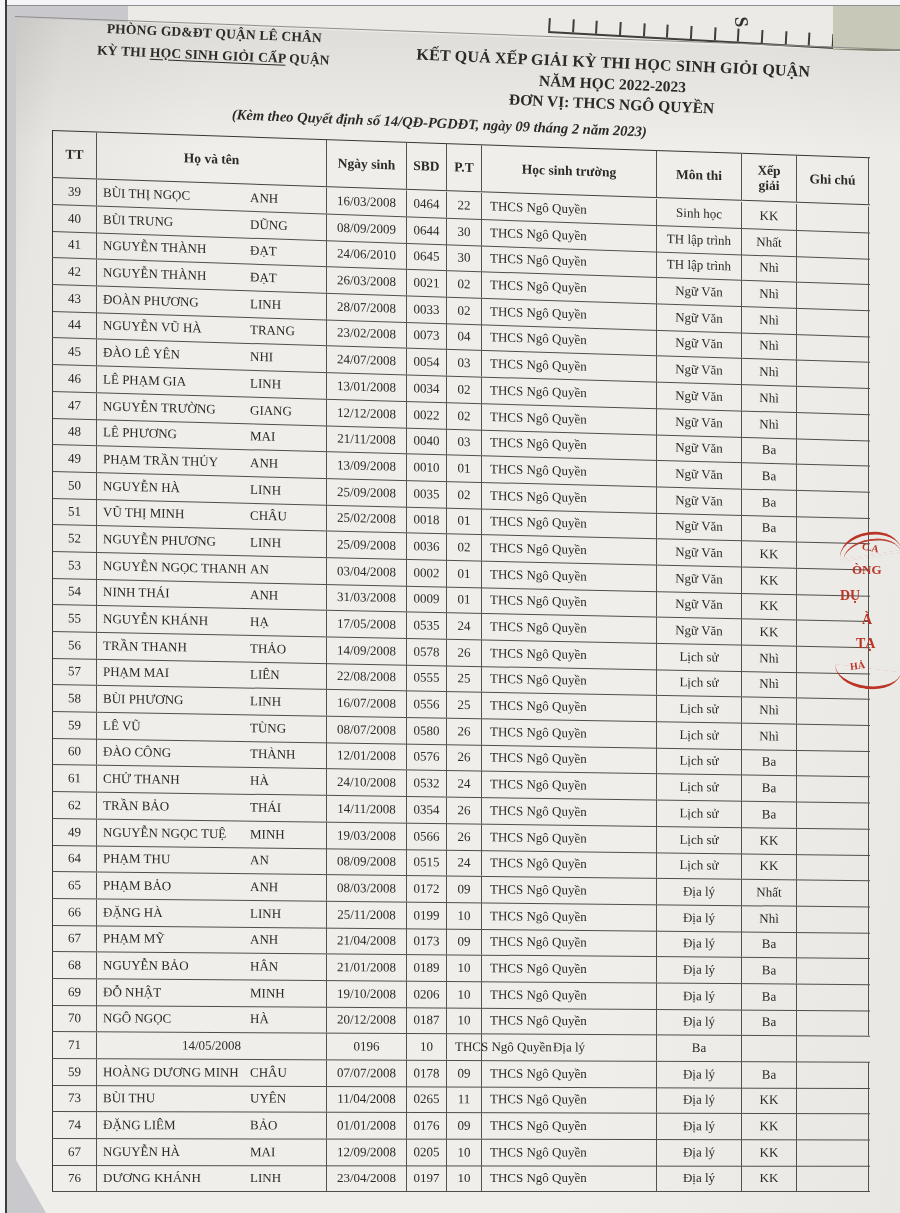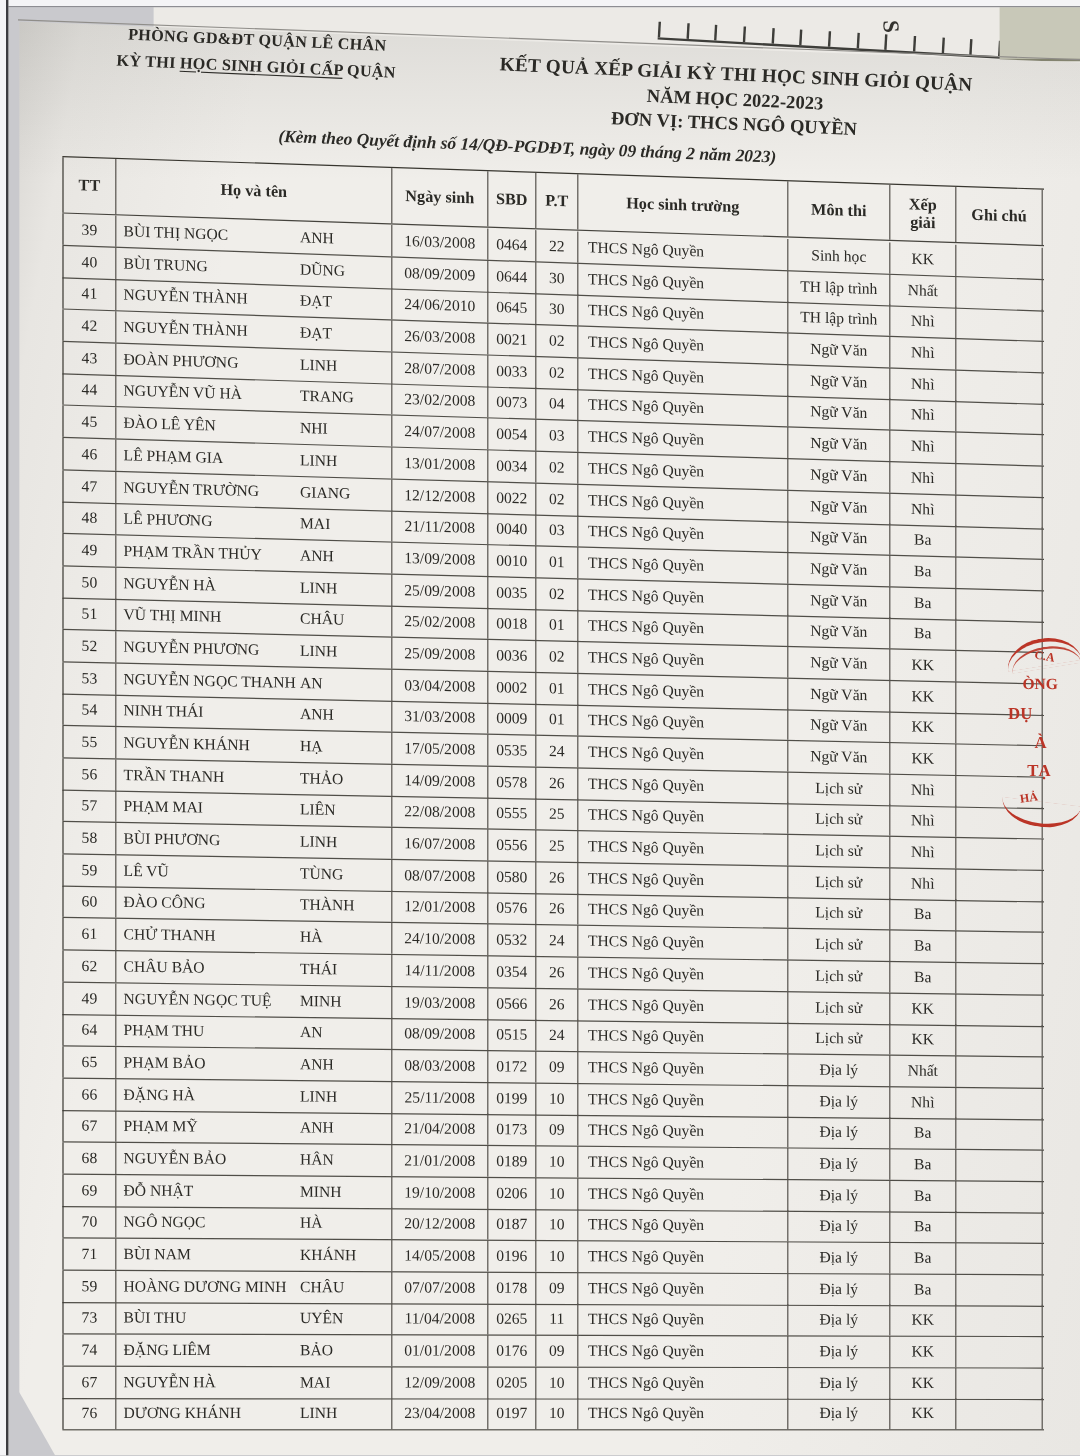--- a/index.html
+++ b/index.html
@@ -443,21 +443,21 @@
         <div class="cell c-sbd">0532</div>
         <div class="cell c-pt">24</div>
         <div class="cell c-truong">THCS Ngô Quyền</div>
         <div class="cell c-mon">Lịch sử</div>
         <div class="cell c-giai">Ba</div>
         <div class="cell c-ghichu"></div>
       </div>
       <div class="trow tbody-row" style="transform: skewY(0.757deg);">
         <div class="cell c-tt">62</div>
         <div class="cell c-name">
-          <span>CHÂU BẢO</span>
+          <span>TRẦN BẢO</span>
           <span class="ten">THÁI</span>
         </div>
         <div class="cell c-ns">14/11/2008</div>
         <div class="cell c-sbd">0354</div>
         <div class="cell c-pt">26</div>
         <div class="cell c-truong">THCS Ngô Quyền</div>
         <div class="cell c-mon">Lịch sử</div>
         <div class="cell c-giai">Ba</div>
         <div class="cell c-ghichu"></div>
       </div>
@@ -568,24 +568,20 @@
         <div class="cell c-ns">20/12/2008</div>
         <div class="cell c-sbd">0187</div>
         <div class="cell c-pt">10</div>
         <div class="cell c-truong">THCS Ngô Quyền</div>
         <div class="cell c-mon">Địa lý</div>
         <div class="cell c-giai">Ba</div>
         <div class="cell c-ghichu"></div>
       </div>
       <div class="trow tbody-row" style="transform: skewY(0.27deg);">
         <div class="cell c-tt">71</div>
-        <div class="cell c-name">
-          <span>BÙI NAM</span>
-          <span class="ten">KHÁNH</span>
-        </div>
         <div class="cell c-ns">14/05/2008</div>
         <div class="cell c-sbd">0196</div>
         <div class="cell c-pt">10</div>
         <div class="cell c-truong">THCS Ngô Quyền</div>
         <div class="cell c-mon">Địa lý</div>
         <div class="cell c-giai">Ba</div>
         <div class="cell c-ghichu"></div>
       </div>
       <div class="trow tbody-row" style="transform: skewY(0.216deg);">
         <div class="cell c-tt">59</div>

